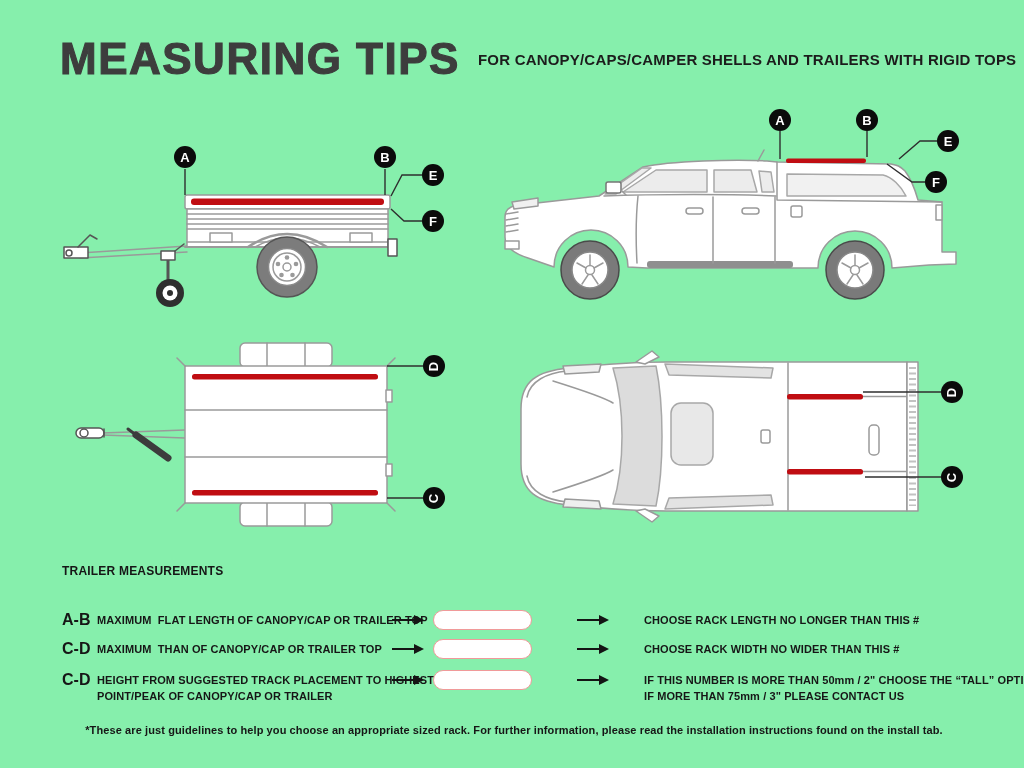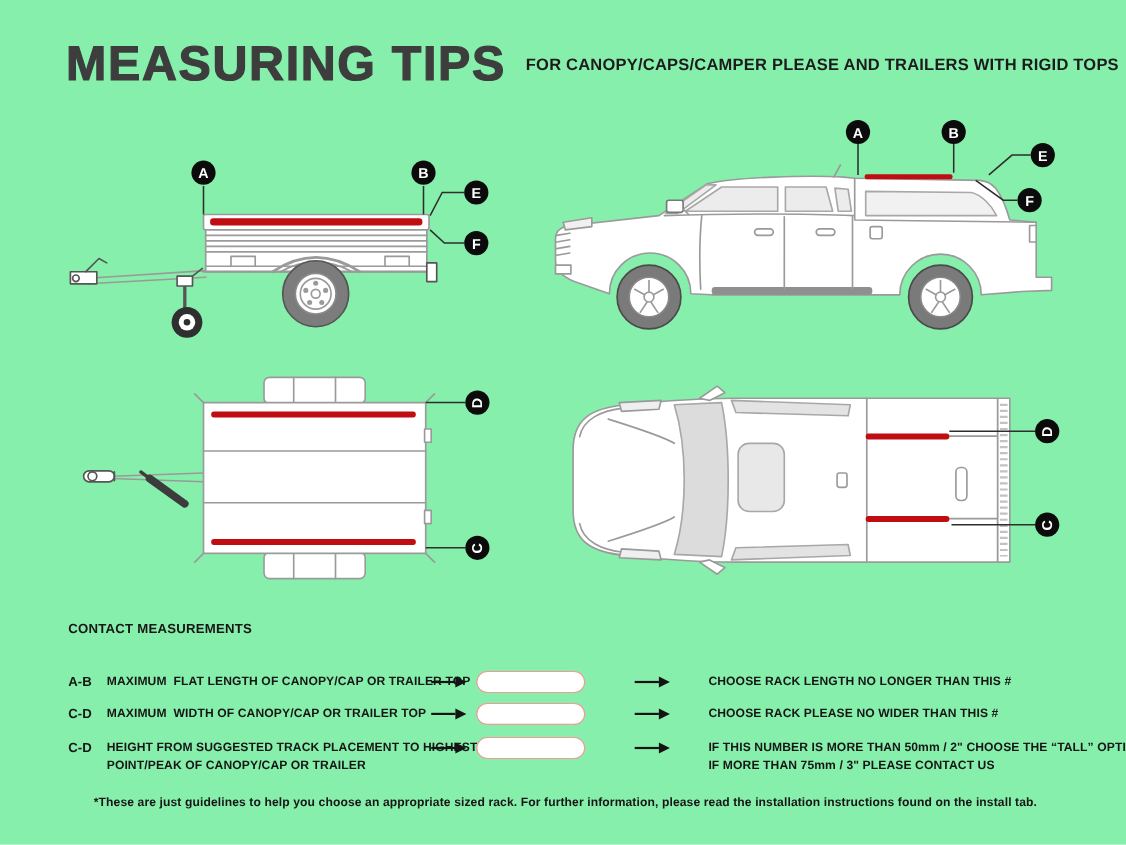--- a/index.html
+++ b/index.html
@@ -21,40 +21,40 @@
   .badge{position:absolute;width:22px;height:22px;border-radius:50%;background:#0b0b0b;
          display:flex;align-items:center;justify-content:center;}
   .badge span{color:#fff;font-size:13px;font-weight:bold;line-height:1;}
   .badge.rot span{transform:rotate(-90deg);}
   
   .legend{position:absolute;left:62px;top:564px;display:flex;gap:16px;font-size:12px;
           font-weight:bold;letter-spacing:.2px;white-space:pre;}
   .legend .note{color:var(--accent_red,#de2a30);}
   .m-row{position:absolute;left:62px;height:36px;font-weight:bold;}
   .m-row>*{position:absolute;top:0;}
-  .m-label{left:0;font-size:12px;line-height:16px;white-space:pre;}
+  .m-label{left:0;font-size:16px;line-height:16px;white-space:pre;}
   .m-desc{left:35px;font-size:11px;line-height:16px;white-space:pre;letter-spacing:.1px;}
   .m-result{left:582px;font-size:11px;line-height:16px;white-space:pre;letter-spacing:.1px;}
   .arr{position:absolute;height:2.6px;width:22px;background:#141414;top:6.5px;}
   .arr::after{content:"";position:absolute;left:100%;top:50%;transform:translateY(-50%);
               border-left:10px solid #141414;border-top:5.5px solid transparent;
               border-bottom:5.5px solid transparent;}
   .a1{left:330px;} .a2{left:515px;}
   .m-pill{left:371px;top:-2px;width:99px;height:20px;border:1.6px solid var(--pill_border,#f09a9a);
           border-radius:11px;background:#fff;box-sizing:border-box;}
   .footer{position:absolute;left:2px;top:724px;width:1024px;text-align:center;font-size:11px;
           font-weight:bold;letter-spacing:.1px;}
 </style>
 </head>
 <body>
 
 <div class="canvas">
 
   <div class="title">MEASURING TIPS</div>
-  <div class="subtitle">FOR CANOPY/CAPS/CAMPER PLEASE AND TRAILERS WITH RIGID TOPS</div>
+  <div class="subtitle">FOR CANOPY/CAPS/CAMPER SHELLS AND TRAILERS WITH RIGID TOPS</div>
 
   <div class="panel" style="left:40px;top:115px;width:420px;height:215px">
     <svg width="420" height="215" viewBox="0 0 420 215">
       <g class="art">
 
         <path d="M147,131 L40,138 M147,137 L40,143"></path>
         <path class="dark" d="M24,132 h24 v11 h-24 z" fill="#fff"></path>
         <path class="dark" d="M38,132 L50,120 l7,4"></path>
         <circle class="dark" cx="29" cy="138" r="3"></circle>
 
@@ -242,39 +242,39 @@
     </svg>
     <div class="badge rot" style="left:436px;top:36px">
         <span>D</span>
       </div>
     <div class="badge rot" style="left:436px;top:121px">
         <span>C</span>
       </div>
   </div>
 
   <div class="legend">
-    <span>CONTACT MEASUREMENTS</span>
+    <span>TRAILER MEASUREMENTS</span>
   </div>
 
   <div class="m-row" style="top:612px">
     <span class="m-label">A-B</span>
     <span class="m-desc">MAXIMUM  FLAT LENGTH OF CANOPY/CAP OR TRAILER TOP</span>
     <span class="arr a1"></span>
     <span class="m-pill"></span>
     <span class="arr a2"></span>
     <span class="m-result">CHOOSE RACK LENGTH NO LONGER THAN THIS #</span>
   </div>
 
   <div class="m-row" style="top:641px">
     <span class="m-label">C-D</span>
-    <span class="m-desc">MAXIMUM  WIDTH OF CANOPY/CAP OR TRAILER TOP</span>
+    <span class="m-desc">MAXIMUM  THAN OF CANOPY/CAP OR TRAILER TOP</span>
     <span class="arr a1"></span>
     <span class="m-pill"></span>
     <span class="arr a2"></span>
-    <span class="m-result">CHOOSE RACK PLEASE NO WIDER THAN THIS #</span>
+    <span class="m-result">CHOOSE RACK WIDTH NO WIDER THAN THIS #</span>
   </div>
 
   <div class="m-row" style="top:672px">
     <span class="m-label">C-D</span>
     <span class="m-desc">HEIGHT FROM SUGGESTED TRACK PLACEMENT TO HIGHEST
 POINT/PEAK OF CANOPY/CAP OR TRAILER</span>
     <span class="arr a1"></span>
     <span class="m-pill"></span>
     <span class="arr a2"></span>
     <span class="m-result">IF THIS NUMBER IS MORE THAN 50mm / 2" CHOOSE THE “TALL” OPTION

